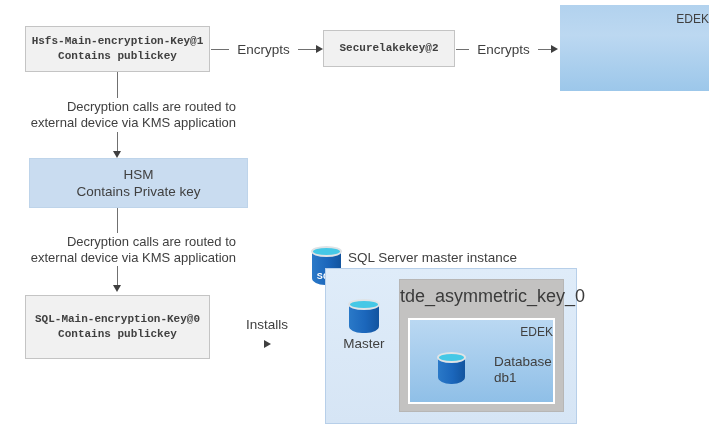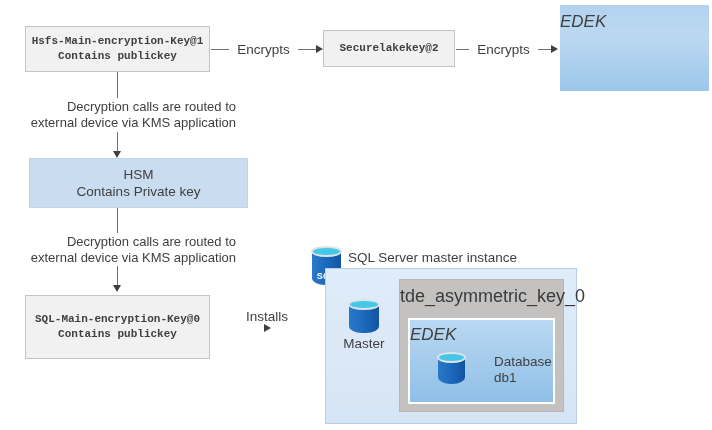--- a/index.html
+++ b/index.html
@@ -18,37 +18,37 @@
     font-family:"Liberation Mono","DejaVu Sans Mono",monospace;
     font-size:11px;font-weight:bold;line-height:15px;color:#404040;white-space:nowrap;
   }
   
   .hsm-box{
     background:#c9dcf0;border:1px solid #bed4ea;
     display:flex;flex-direction:column;align-items:center;justify-content:center;
     font-size:13.5px;line-height:17px;
   }
   .edek-grad{background:linear-gradient(180deg,#b2d2ee 0%,#bcd8f1 35%,#9cc7ea 100%);}
-  .edek-title{text-align:left;font-size:17px;padding-top:7px;font-style:italic;}
+  .edek-title{text-align:right;font-size:12px;padding-top:7px;}
   .white-box{
     background:#ffffff;display:flex;align-items:center;justify-content:center;
     font-size:13px;color:#404040;
   }
   
   .master-container{background:linear-gradient(180deg,#dfecf9,#d6e5f5);border:1px solid #b7cfe9;}
   .tde-box{background:#c3c2c1;border:1px solid #b7b6b5;}
   .tde-title{text-align:center;font-size:18px;padding-top:6px;color:#3b3b3b;}
   .inner-edek{border:2px solid #ffffff;background:linear-gradient(180deg,#bad8f2,#8fbfe7);}
   
   .note{font-size:13px;line-height:15.5px;text-align:right;color:#3f3f3f;}
   
   .vline{width:1px;background:#707070;}
   .harrow{display:flex;align-items:center;}
   .hline{flex:1;height:1px;background:#707070;}
-  .alabel{margin:0 8px;font-size:13.5px;color:#3f3f3f;white-space:nowrap;}
+  .alabel{margin:8px 8px;font-size:13.5px;color:#3f3f3f;white-space:nowrap;}
   .ahead-right{width:0;height:0;border-top:4px solid transparent;border-bottom:4px solid transparent;border-left:7px solid #3f3f3f;}
   .vhead-down{width:0;height:0;border-left:4.5px solid transparent;border-right:4.5px solid transparent;border-top:7px solid #3f3f3f;}
   
   .cyl{position:absolute;}
   .cyl .body{position:absolute;left:0;right:0;top:5px;bottom:0;
     background:linear-gradient(90deg,#2a79c8 0%,#1b66bb 55%,#12549f 100%);
     border-radius:3px 3px 13px 13px / 3px 3px 7px 7px;}
   .cyl .top{position:absolute;left:-1px;right:-1px;top:0;height:11px;border-radius:50%;
     background:#45c8e6;border:2px solid #dfe3e6;box-sizing:border-box;}
   .cyl .sqltext{position:absolute;left:0;right:0;bottom:4px;text-align:center;

